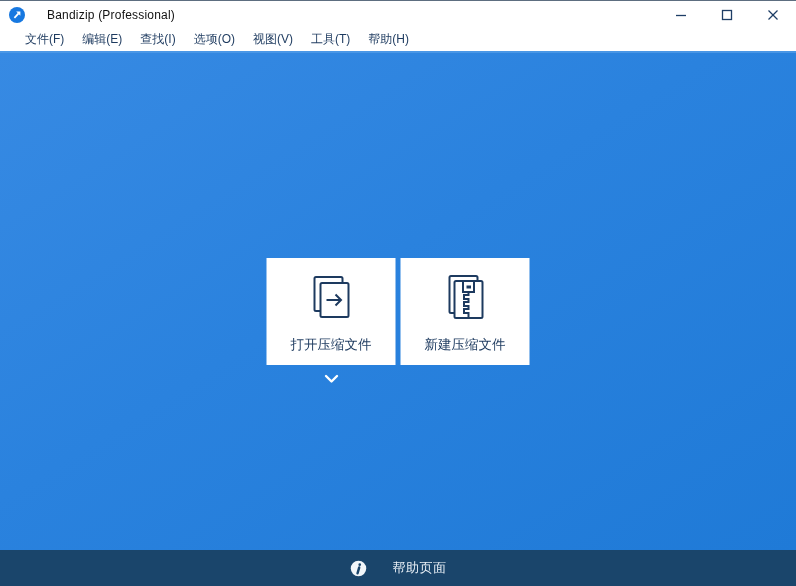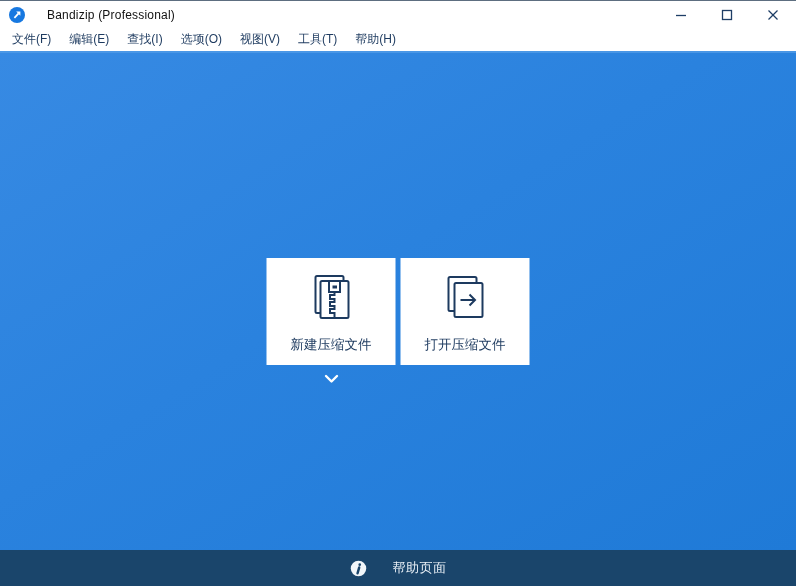--- a/index.html
+++ b/index.html
@@ -26,21 +26,21 @@
     width: 46px; height: 100%;
     display: flex; align-items: center; justify-content: center;
     cursor: default;
   }
   .win-btn svg { display: block; }
 
   
   .menubar {
     height: 22px; background: #ffffff;
     display: flex; align-items: center;
-    padding-left: 3px; flex: 0 0 auto;
+    padding-left: 16px; flex: 0 0 auto;
   }
   .menu-item {
     font-size: 12px; color: #1d3a5f;
     padding: 2px 9px 4px 9px;
     white-space: nowrap;
   }
 
   
   .main {
     position: relative; flex: 1 1 auto;
@@ -127,37 +127,37 @@
   <span class="menu-item">工具(T)</span>
   <span class="menu-item">帮助(H)</span>
 </div>
 
 <div class="main">
   <div class="cards-wrap">
     <div class="cards-row">
 
       <div class="card">
         <svg class="card-icon" width="52" height="52" viewBox="0 0 52 52" fill="none">
+          <rect x="9" y="5" width="28" height="34" rx="1.5" fill="#ffffff" stroke="#1d3a5f" stroke-width="2"></rect>
+          <rect x="15" y="11" width="28" height="34" rx="1.5" fill="#ffffff" stroke="#1d3a5f" stroke-width="2"></rect>
+          <line x1="21" y1="28" x2="35" y2="28" stroke="#1d3a5f" stroke-width="2"></line>
+          <polyline points="30,22.5 35.5,28 30,33.5" fill="none" stroke="#1d3a5f" stroke-width="2"></polyline>
+        </svg>
+        <div class="card-label">打开压缩文件</div>
+      </div>
+
+      <div class="card">
+        <svg class="card-icon" width="52" height="52" viewBox="0 0 52 52" fill="none">
           <rect x="10" y="4" width="28" height="37" rx="1.5" fill="#ffffff" stroke="#1d3a5f" stroke-width="2"></rect>
           <rect x="15" y="9" width="28" height="37" rx="1.5" fill="#ffffff" stroke="#1d3a5f" stroke-width="2"></rect>
           <rect x="23.5" y="9" width="11" height="11" fill="#ffffff" stroke="#1d3a5f" stroke-width="2"></rect>
           <rect x="27" y="13.5" width="4.5" height="3" fill="#1d3a5f"></rect>
           <path d="M29 20 v3 h-4.5 v4 h4.5 v3 h-4.5 v4 h4.5 v3 h-4.5 v4 h4.5 v5" fill="none" stroke="#1d3a5f" stroke-width="2"></path>
         </svg>
         <div class="card-label">新建压缩文件</div>
-      </div>
-
-      <div class="card">
-        <svg class="card-icon" width="52" height="52" viewBox="0 0 52 52" fill="none">
-          <rect x="9" y="5" width="28" height="34" rx="1.5" fill="#ffffff" stroke="#1d3a5f" stroke-width="2"></rect>
-          <rect x="15" y="11" width="28" height="34" rx="1.5" fill="#ffffff" stroke="#1d3a5f" stroke-width="2"></rect>
-          <line x1="21" y1="28" x2="35" y2="28" stroke="#1d3a5f" stroke-width="2"></line>
-          <polyline points="30,22.5 35.5,28 30,33.5" fill="none" stroke="#1d3a5f" stroke-width="2"></polyline>
-        </svg>
-        <div class="card-label">打开压缩文件</div>
       </div>
 
     </div>
 
     <div class="chevron-row">
       <div class="chevron-btn">
         <svg width="16" height="10" viewBox="0 0 16 10">
           <polyline points="2.5,2 8,7.5 13.5,2" fill="none" stroke="#ffffff" stroke-width="2.4" stroke-linecap="round" stroke-linejoin="round"></polyline>
         </svg>
       </div>

